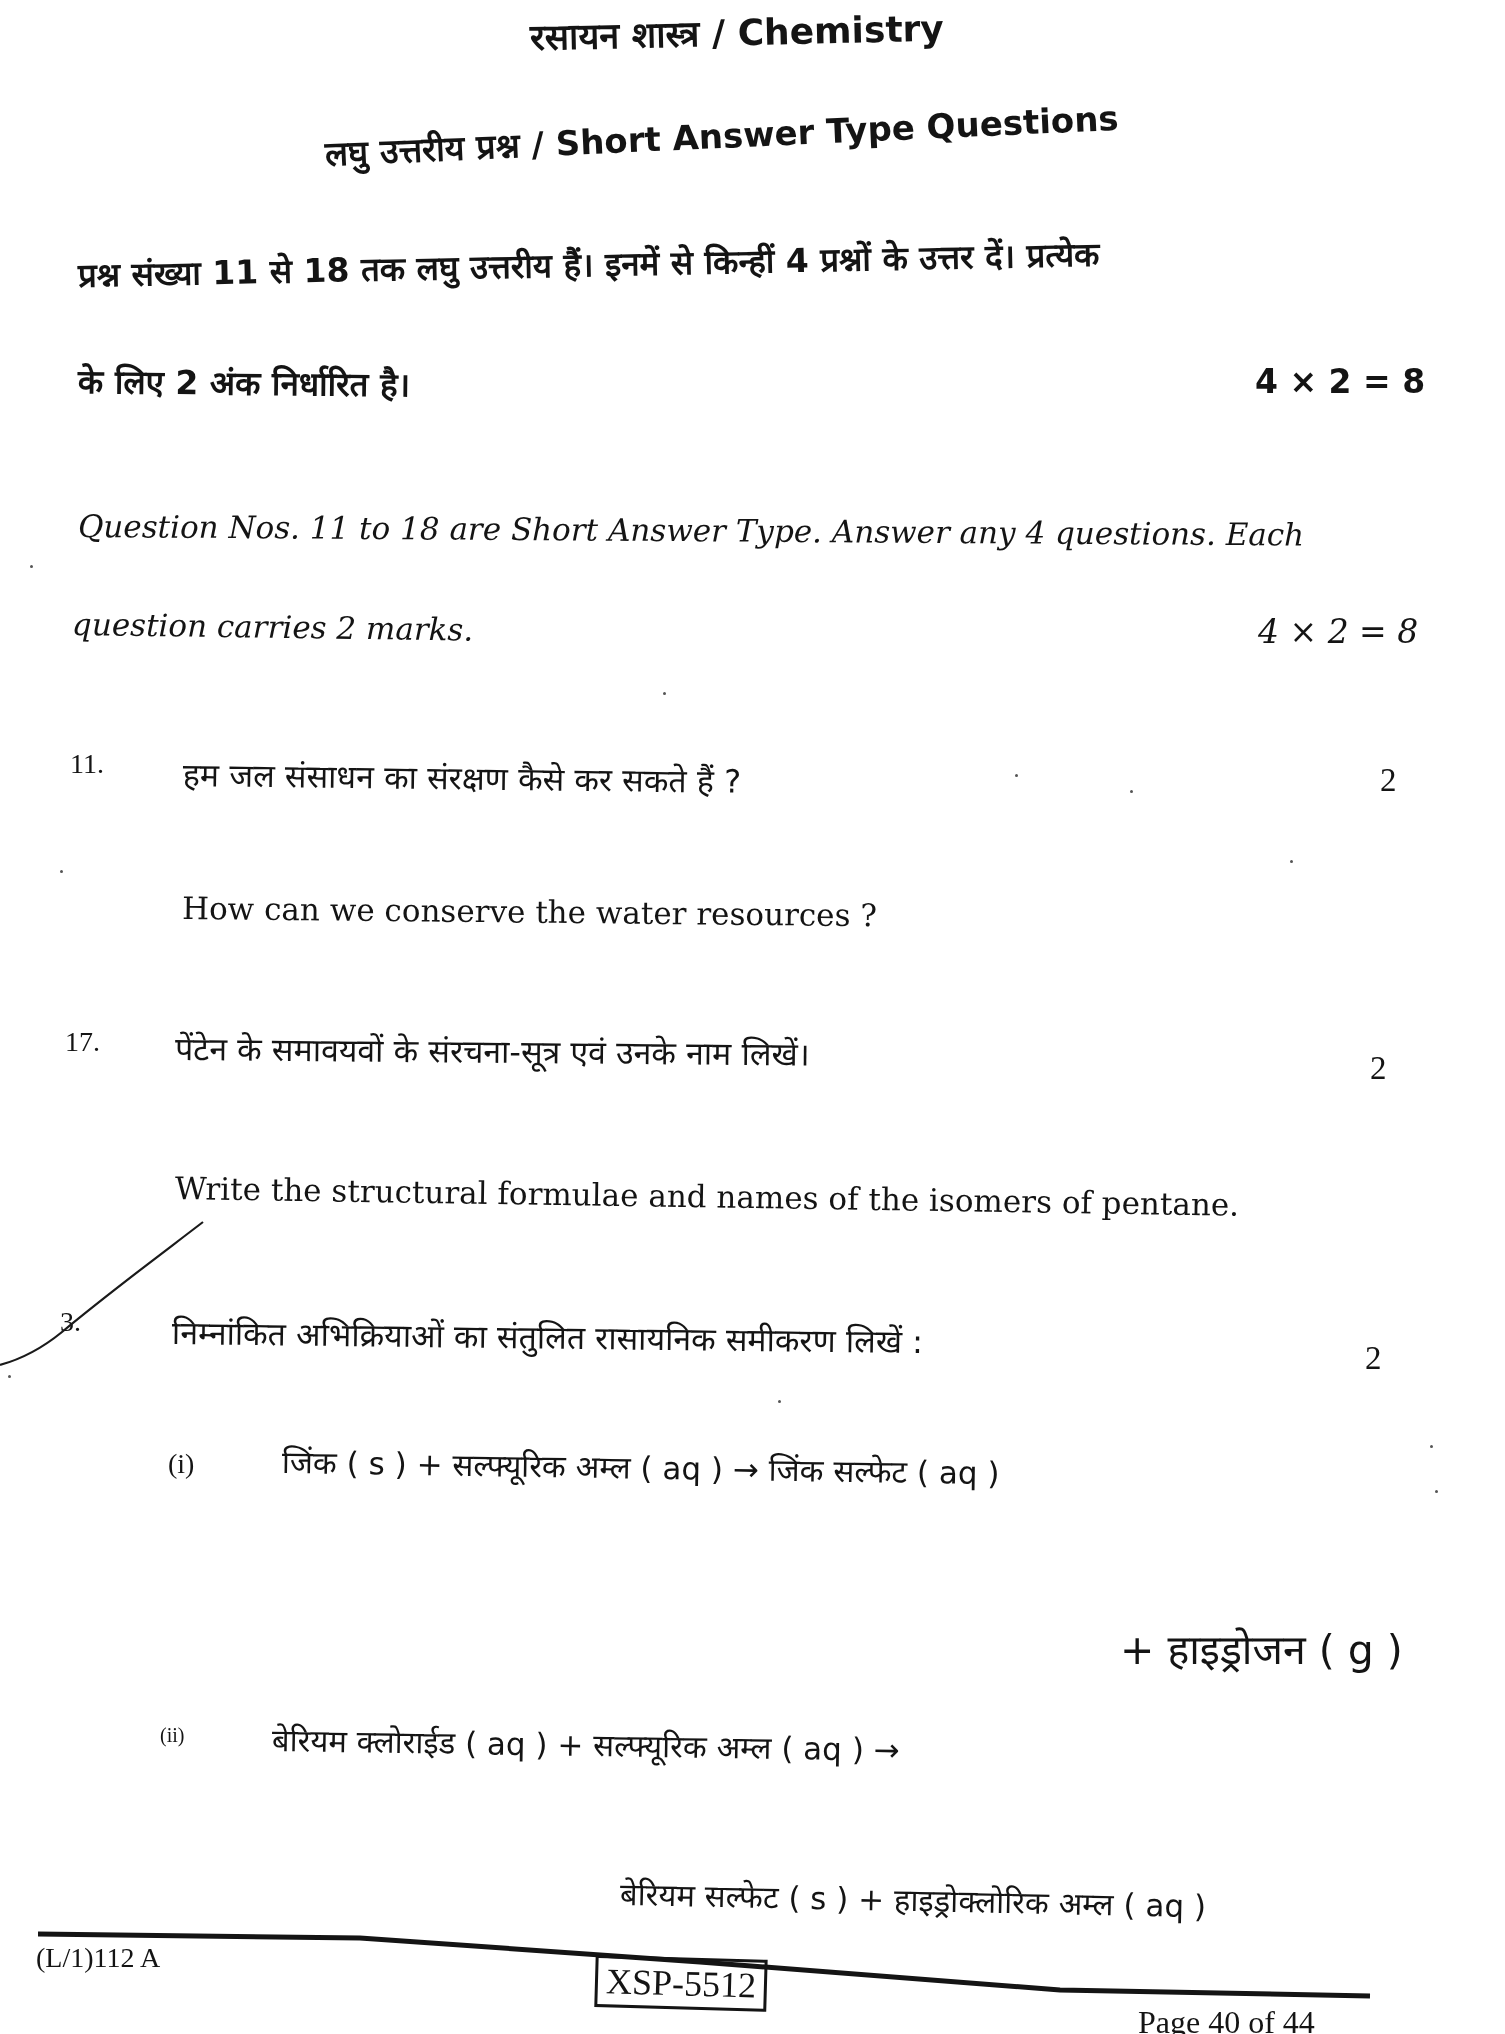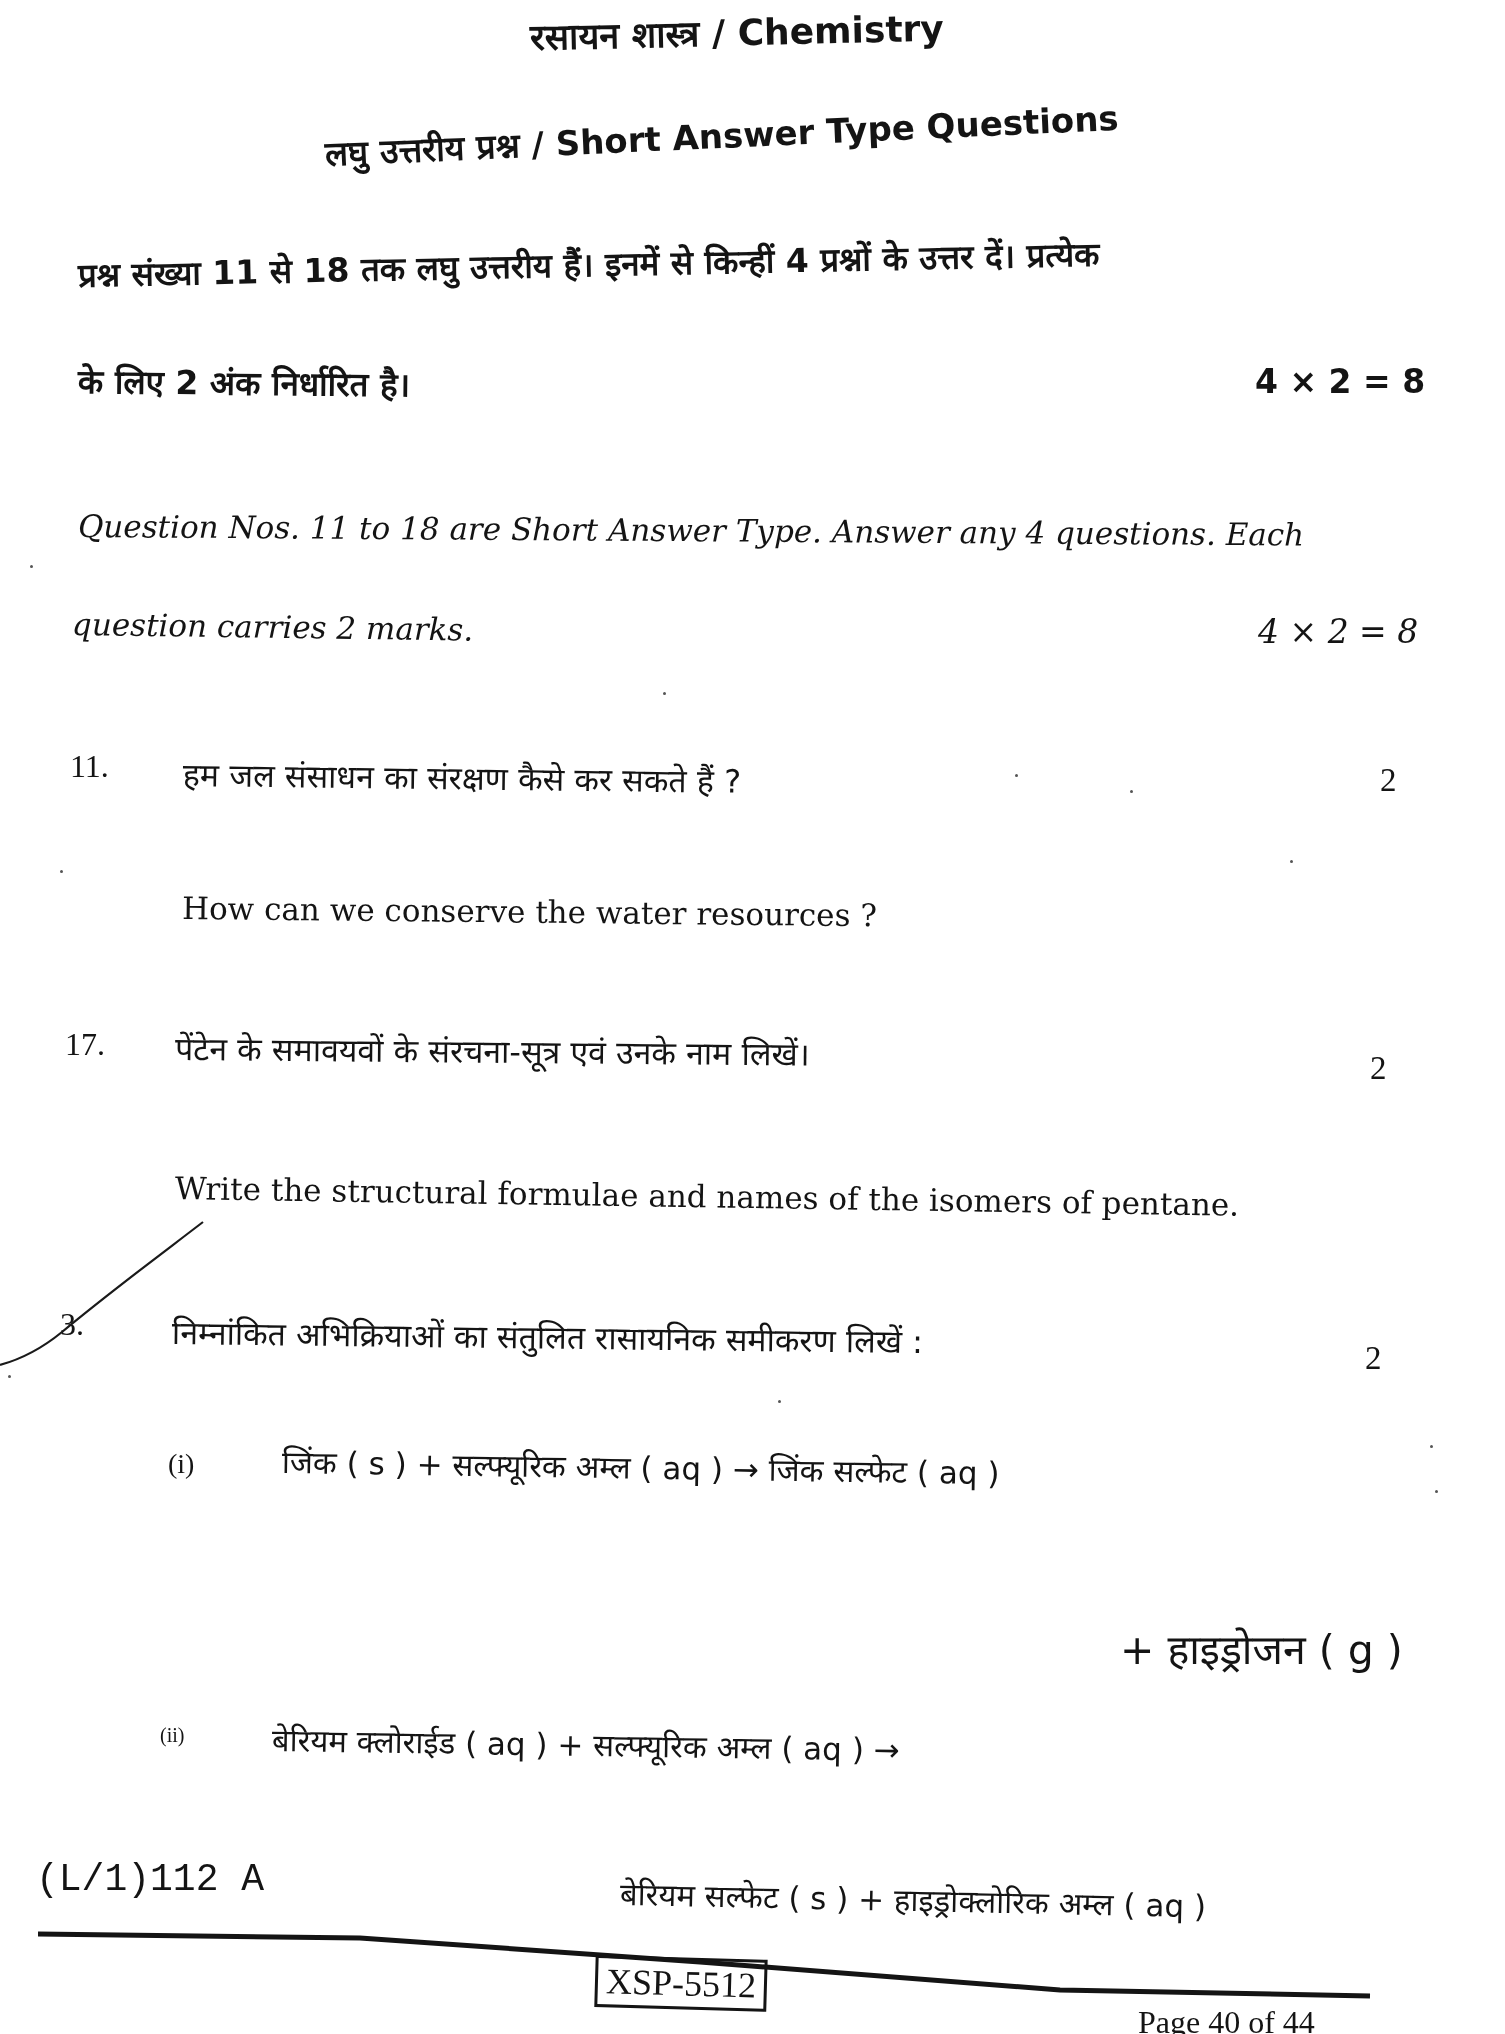--- a/index.html
+++ b/index.html
@@ -16,21 +16,21 @@
   #section-heading { left: 325px; top: 130px; font-size: 34px; transform: rotate(-2.6deg); transform-origin: left center; }
 
   #instr-hi-1 { left: 78px; top: 252px; font-size: 33px; transform: rotate(-1.2deg); transform-origin: left center; }
   #instr-hi-2 { left: 78px; top: 358px; font-size: 33px; transform: rotate(0.6deg); transform-origin: left center; }
   #instr-hi-marks { left: 1255px; top: 362px; font-size: 33px; }
 
   #instr-en-1 { left: 78px; top: 508px; font-size: 31px; transform: rotate(0.4deg); transform-origin: left center; }
   #instr-en-2 { left: 72px; top: 606px; font-size: 31px; transform: rotate(0.8deg); transform-origin: left center; }
   #instr-en-marks { left: 1258px; top: 612px; font-size: 33px; }
 
-  .qnum { font-size: 32px; }
+  .qnum { font-size: 28px; }
   .qtext-hi { font-size: 32px; }
   .qtext-en { font-size: 31px; }
   .marks { font-size: 33px; }
 
   #q11-num { left: 70px; top: 748px; }
   #q11-hi { left: 183px; top: 752px; transform: rotate(0.7deg); transform-origin: left center; }
   #q11-marks { left: 1380px; top: 762px; }
   #q11-en { left: 182px; top: 890px; transform: rotate(0.6deg); transform-origin: left center; }
 
   #q12-num { left: 65px; top: 1026px; }
@@ -46,21 +46,21 @@
   #q13-i-eq { left: 282px; top: 1440px; font-size: 31px; transform: rotate(0.9deg); transform-origin: left center; }
   #q13-i-cont { left: 1120px; top: 1620px; font-size: 41px; }
 
   #q13-ii-label { left: 160px; top: 1724px; font-size: 20px; }
   #q13-ii-eq { left: 272px; top: 1718px; font-size: 31px; transform: rotate(0.9deg); transform-origin: left center; }
   #q13-ii-cont { left: 620px; top: 1872px; font-size: 31px; transform: rotate(1.2deg); transform-origin: left center; }
 
   #pen-stroke { position: absolute; left: 0; top: 1200px; width: 220px; height: 170px; }
 
   #footer-rule { position: absolute; left: 0; top: 1920px; width: 1505px; height: 80px; }
-  #footer-code { left: 36px; top: 1858px; font-size: 38px; font-family: Liberation Mono, monospace; }
+  #footer-code { left: 36px; top: 1942px; font-size: 28px; font-family: Liberation Serif, serif; }
   #footer-box { left: 595px; top: 1955px; font-size: 36px; font-family: "Liberation Serif", serif;
                 border: 3px solid #141414; padding: 2px 8px; transform: rotate(1.6deg); transform-origin: left center; }
   #footer-page { left: 1138px; top: 2004px; font-size: 32px; font-family: "Liberation Serif", serif; }
 
   .speck { position: absolute; width: 3px; height: 3px; background: #555; border-radius: 50%; }
 </style>
 </head>
 <body>
 
 <div id="title" class="abs hi-bold">रसायन शास्त्र / Chemistry</div>

